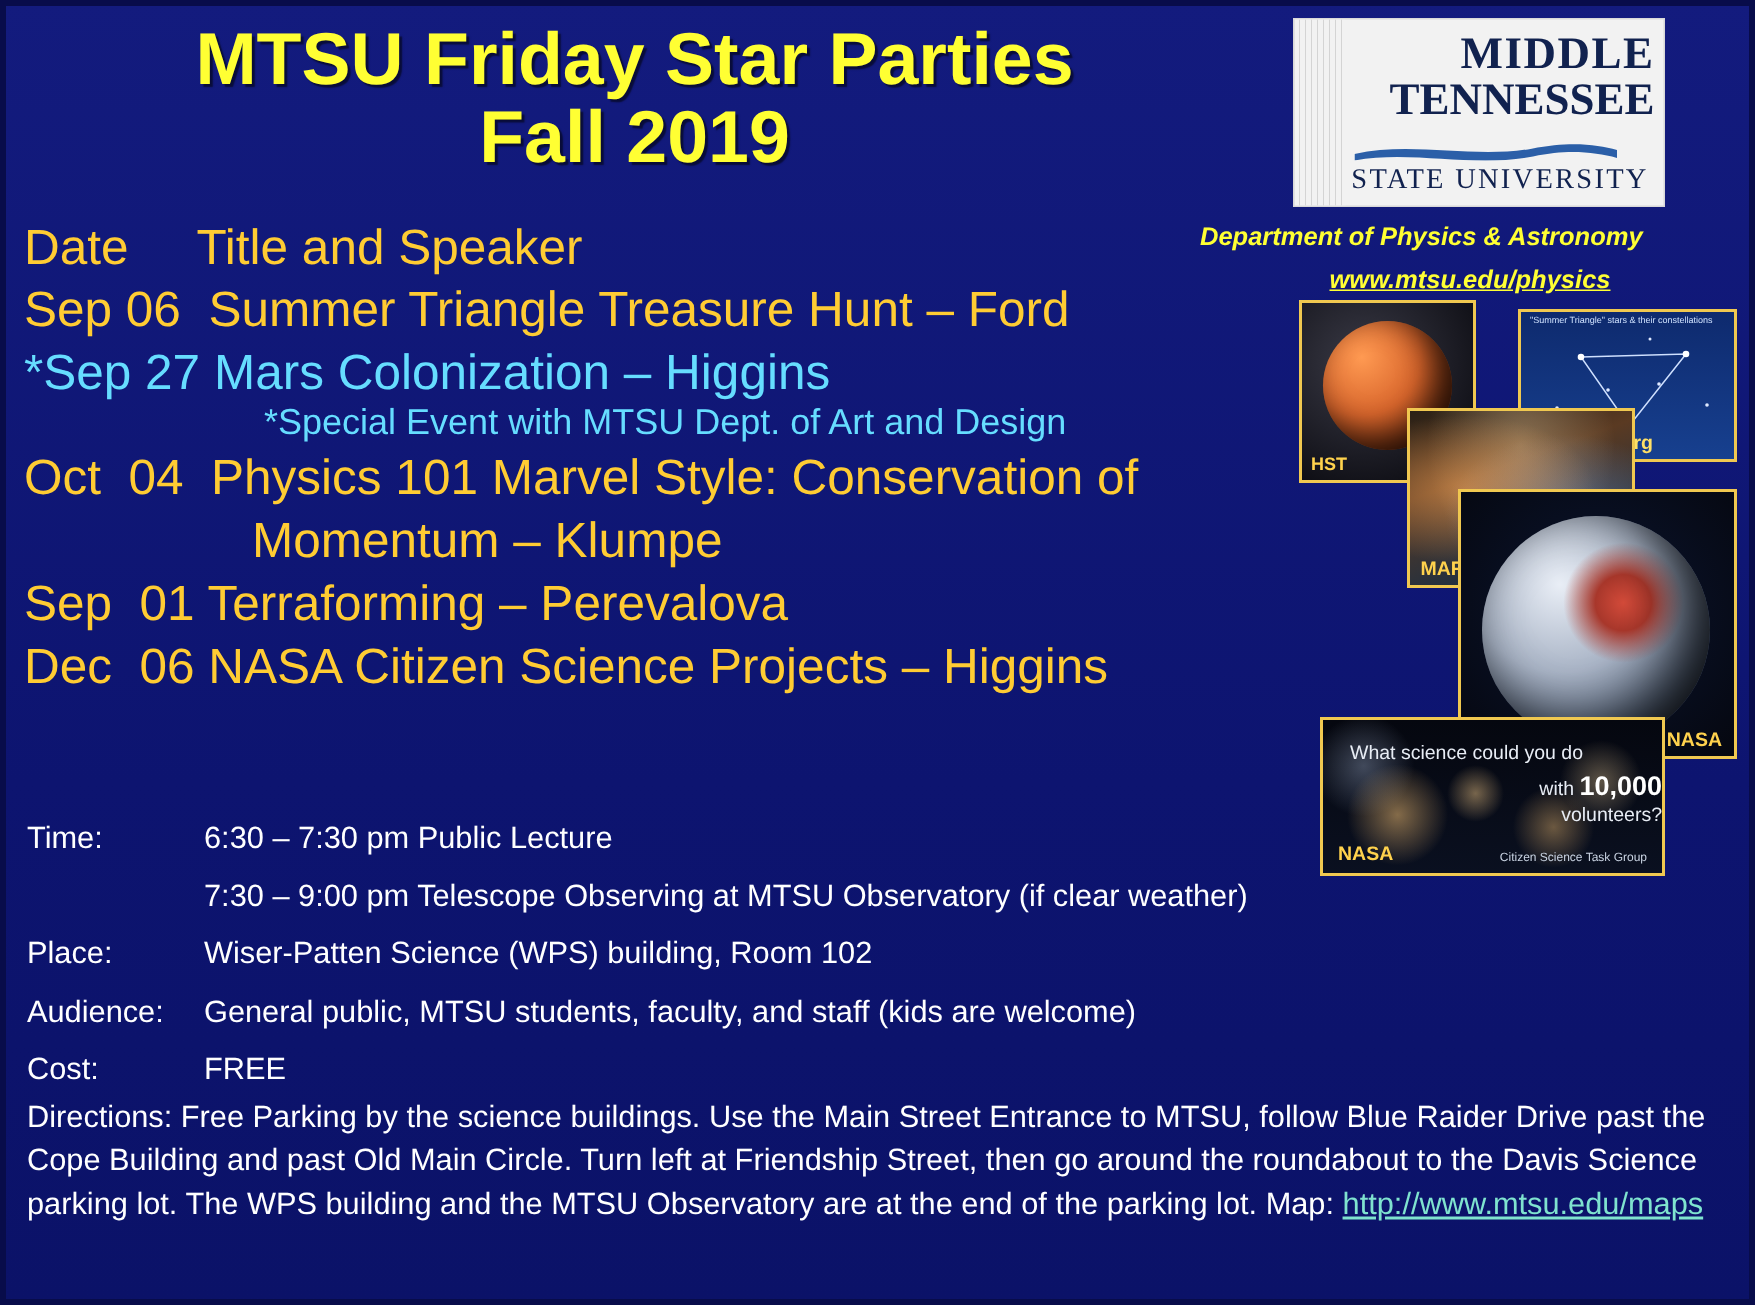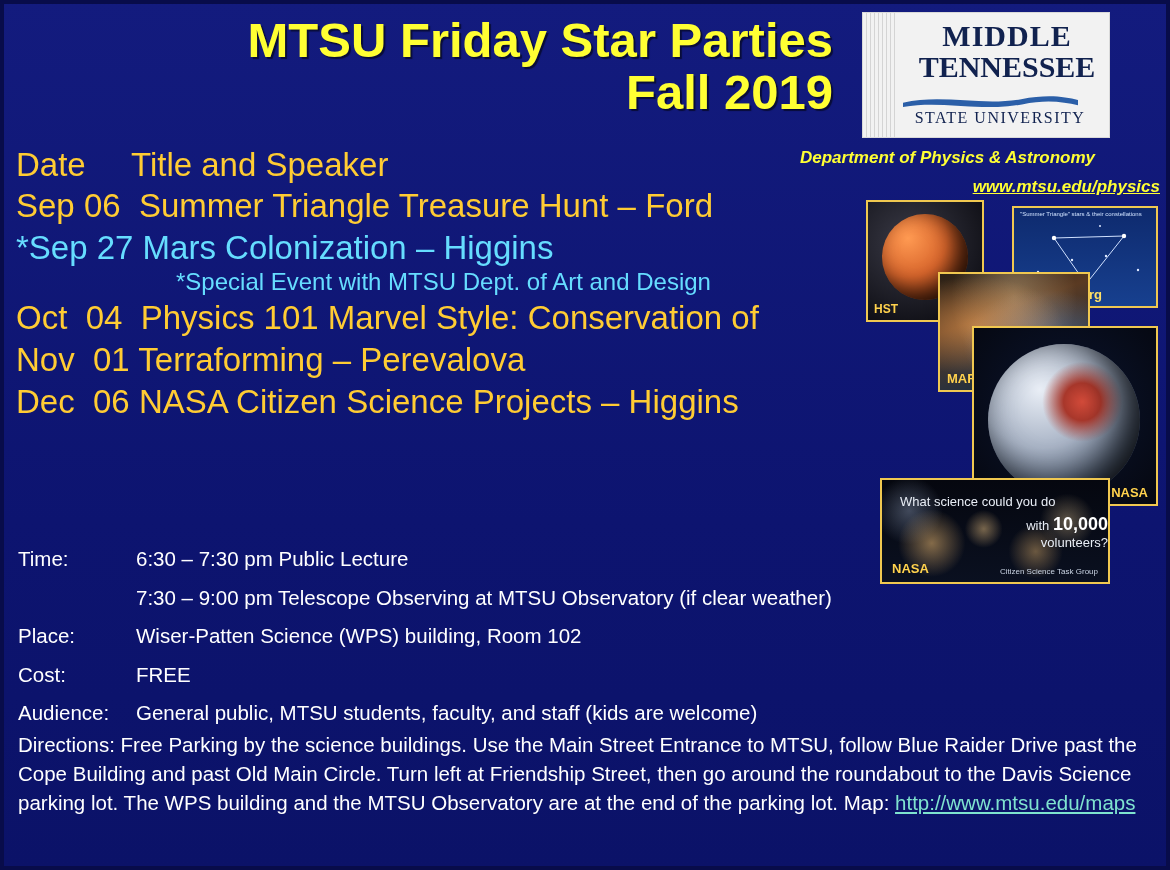--- a/index.html
+++ b/index.html
@@ -24,24 +24,24 @@
     position: absolute;
     inset: 0;
     border: 4px solid #080c4a;
     box-sizing: border-box;
     pointer-events: none;
   }
 
   
   .title-block {
     position: absolute;
-    left: 33px;
+    left: 23px;
     top: 14px;
     width: 800px;
-    text-align: right;
+    text-align: center;
   }
   .title-line {
     color: #ffff33;
     font-size: 49px;
     font-weight: bold;
     line-height: 1.07;
     letter-spacing: 0px;
     text-shadow: 2px 2px 1px rgba(0,0,0,0.55);
   }
 
@@ -59,21 +59,21 @@
   }
   .logo-stripes {
     position: absolute;
     left: 0; top: 0; bottom: 0;
     width: 34px;
     background: repeating-linear-gradient(90deg,#f2f2f2 0 3px,#d4d4d4 3px 4px);
   }
   .logo-text {
     position: absolute;
     left: 48px; right: 6px; top: 8px;
-    text-align: center;
+    text-align: right;
     color: #11224f;
     font-family: "Liberation Serif", serif;
   }
   .logo-middle {
     font-size: 30px;
     font-weight: bold;
     letter-spacing: 1px;
     line-height: 1.0;
   }
   .logo-tenn {
@@ -89,42 +89,42 @@
     top: 80px;
     height: 14px;
   }
   .logo-state {
     position: absolute;
     left: 34px; right: 6px;
     top: 96px;
     text-align: center;
     color: #11224f;
     font-family: "Liberation Serif", serif;
-    font-size: 16px;
+    font-size: 19px;
     letter-spacing: 1.5px;
   }
 
   
   .dept-line {
     position: absolute;
     left: 800px;
     width: 360px;
     top: 148px;
     text-align: left;
     color: #ffff33;
     font-size: 17px;
     font-weight: bold;
     font-style: italic;
   }
   .dept-url {
     position: absolute;
     left: 800px;
     width: 360px;
     top: 177px;
-    text-align: right;
+    text-align: center;
     color: #ffff33;
     font-size: 17px;
     font-weight: bold;
     font-style: italic;
     text-decoration: underline;
   }
 
   
   .sched {
     position: absolute;
@@ -317,30 +317,31 @@
 
   <div class="dept-line">Department of Physics &amp; Astronomy</div>
   <div class="dept-url">www.mtsu.edu/physics</div>
 
   <div class="sched">
     <div class="sched-head">Date     Title and Speaker</div>
     <div class="sched-row">Sep 06  Summer Triangle Treasure Hunt – Ford</div>
     <div class="sched-row cyan">*Sep 27 Mars Colonization – Higgins</div>
     <div class="sched-note">*Special Event with MTSU Dept. of Art and Design</div>
     <div class="sched-row">Oct  04  Physics 101 Marvel Style: Conservation of</div>
-    <div class="sched-row">Nov  01 Terraforming – Perevalova</div>
+    <div class="sched-cont">Momentum – Klumpe</div>
+    <div class="sched-row">Sep  01 Terraforming – Perevalova</div>
     <div class="sched-row">Dec  06 NASA Citizen Science Projects – Higgins</div>
   </div>
 
   <div class="details">
     <div class="det-row"><span class="det-label">Time:</span><span>6:30 – 7:30 pm Public Lecture</span></div>
     <div class="det-row"><span class="det-indent"></span><span>7:30 – 9:00 pm Telescope Observing at MTSU Observatory (if clear weather)</span></div>
     <div class="det-row"><span class="det-label">Place:</span><span>Wiser-Patten Science (WPS) building, Room 102</span></div>
+    <div class="det-row"><span class="det-label">Audience:</span><span>General public, MTSU students, faculty, and staff (kids are welcome)</span></div>
     <div class="det-row"><span class="det-label">Cost:</span><span>FREE</span></div>
-    <div class="det-row"><span class="det-label">Audience:</span><span>General public, MTSU students, faculty, and staff (kids are welcome)</span></div>
   </div>
 
   <div class="directions"><span>Directions: Free Parking by the science buildings. Use the Main Street Entrance to MTSU, follow Blue Raider Drive past the Cope Building and past Old Main Circle. Turn left at Friendship Street, then go around the roundabout to the Davis Science parking lot. The WPS building and the MTSU Observatory are at the end of the parking lot. Map: </span><a href="#">http://www.mtsu.edu/maps</a></div>
 
   <div class="photo" id="photo-mars">
     <div class="planet"></div>
     <div class="cap-in">HST</div>
   </div>
 
   <div class="photo" id="photo-sky">

